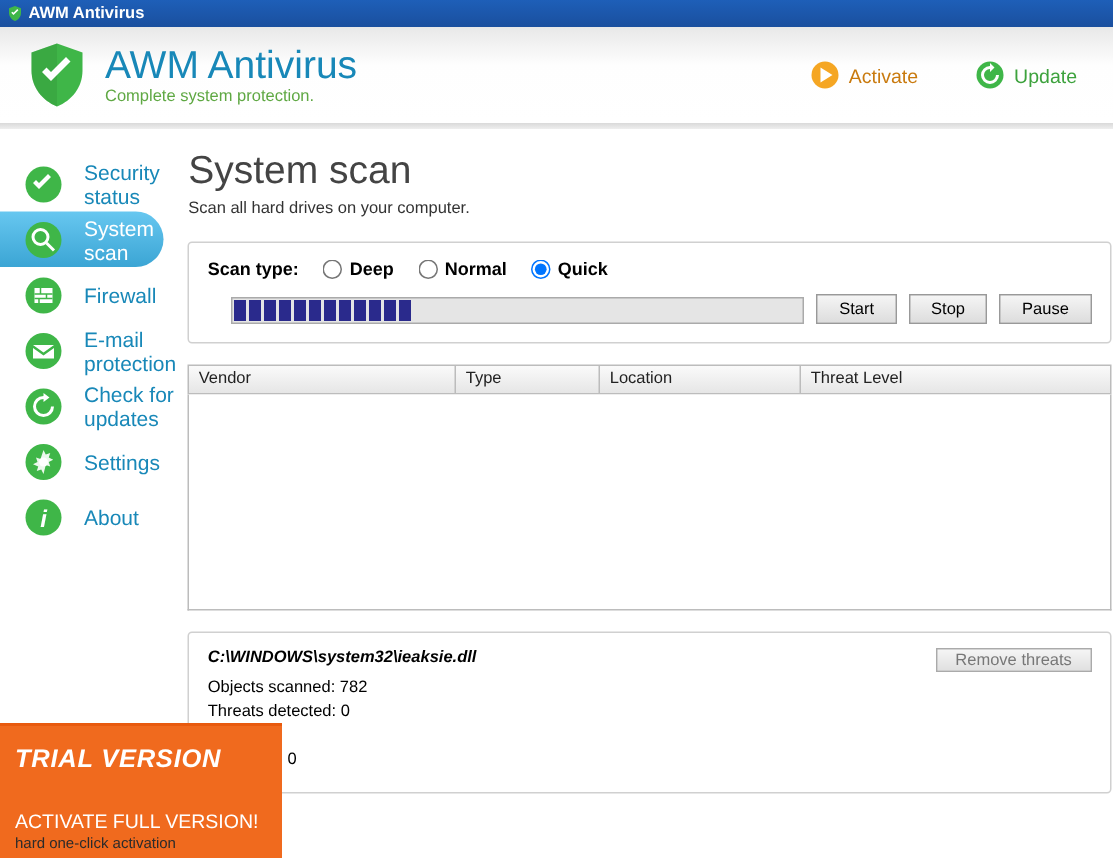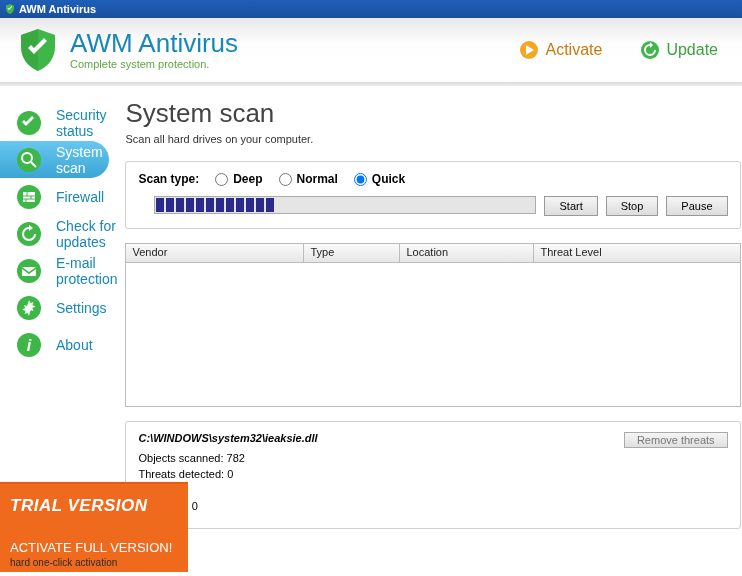--- a/index.html
+++ b/index.html
@@ -8,21 +8,21 @@
 .titlebar { height: 18px; background: linear-gradient(to bottom, #1e5fb8, #1a4f9e); color: #fff; font-size: 11px; display: flex; align-items: center; padding: 0 4px; font-weight: bold; }
 .titlebar svg { margin-right: 3px; }
 
 .header { height: 64px; background: linear-gradient(to bottom, #e8e8e8 0%, #fefefe 40%, #fff 100%); display: flex; align-items: center; padding: 0 14px; position: relative; }
 .logo-area { display: flex; align-items: center; }
 .logo-text { margin-left: 8px; }
 .brand { font-family: "Trebuchet MS", Verdana, sans-serif; font-size: 26px; color: #1888b8; font-weight: normal; line-height: 1; }
 .tagline { font-size: 11px; color: #5fa843; margin-top: 2px; }
 .header-actions { margin-left: auto; display: flex; gap: 38px; padding-right: 10px; }
 .hact { display: flex; align-items: center; cursor: pointer; }
-.hact span { font-size: 16px; margin-left: 6px; }
+.hact span { font-size: 13px; margin-left: 6px; }
 .hact.activate span { color: #c97a0e; }
 .hact.update span { color: #3da23d; }
 .divider { height: 4px; background: linear-gradient(to bottom,#d9d9d9,#eee); }
 
 .main { display: flex; height: calc(576px - 18px - 64px - 4px); }
 .sidebar { width: 208px; padding-top: 18px; position: relative; }
 .nav-item { display: flex; align-items: center; height: 37px; padding-left: 16px; cursor: pointer; font-size: 14px; color: #1888b8; font-family: Verdana, sans-serif; }
 .nav-item.active { background: linear-gradient(to bottom, #67c7f0, #3ba5d4); color: #fff; border-radius: 0 22px 22px 0; margin-right: 8px; }
 .nav-icon { width: 26px; height: 26px; margin-right: 14px; flex-shrink: 0; }
 .trial-box { position: absolute; bottom: 4px; left: 0; width: 188px; background: #f06a1e; color: #fff; padding: 12px 10px 4px; border-top: 2px solid #e85a0e; }
@@ -31,21 +31,21 @@
 .trial-note { font-size: 10px; color: #2b2b2b; margin-top: 2px; }
 
 .content { flex: 1; padding: 12px 6px 0 8px; }
 .page-title { font-family: "Trebuchet MS", Verdana, sans-serif; font-size: 26px; color: #444; font-weight: normal; }
 .page-desc { font-size: 11px; color: #333; margin-top: 4px; margin-bottom: 16px; }
 
 .panel { border: 1px solid #d0d0d0; border-radius: 3px; background: #fff; padding: 10px 12px 12px; margin-bottom: 14px; }
 .scan-type-row { display: flex; align-items: center; font-size: 12px; font-weight: bold; gap: 6px; margin-bottom: 10px; }
 .scan-type-row label { display: flex; align-items: center; font-weight: bold; margin-left: 10px; cursor: pointer; }
 .scan-type-row input { margin-right: 5px; }
-.scan-controls { display: flex; align-items: flex-start; gap: 8px; padding-left: 16px; }
+.scan-controls { display: flex; align-items: flex-end; gap: 8px; padding-left: 16px; }
 .progress { flex: 1; height: 18px; border: 1px solid #aaa; background: #e5e5e5; display: flex; padding: 1px; gap: 2px; }
 .seg { width: 8px; background: #2a2a8c; }
 .seg.off { background: transparent; }
 .btn { height: 20px; padding: 0 14px; font-size: 11px; background: linear-gradient(to bottom,#f5f5f5,#ddd); border: 1px solid #999; cursor: pointer; }
 
 .table-head { display: flex; border: 1px solid #bcbcbc; background: linear-gradient(to bottom,#fafafa,#e6e6e6); height: 20px; font-size: 11px; }
 .th { border-right: 1px solid #bcbcbc; padding: 2px 6px; color: #222; }
 .th.vendor { width: 178px; }
 .th.type { width: 96px; }
 .th.loc { width: 134px; }
@@ -121,31 +121,31 @@
       <svg class="nav-icon" viewBox="0 0 26 26">
           <circle cx="13" cy="13" r="12" fill="#3fb648"></circle>
           <rect x="7" y="8" width="12" height="10" fill="#fff"></rect>
           <path stroke="#3fb648" d="M7 12h12M7 15h12M11 8v4M15 12v3M10 15v3"></path>
         </svg>
       <span>Firewall</span>
     </div>
     <div class="nav-item">
       <svg class="nav-icon" viewBox="0 0 26 26">
           <circle cx="13" cy="13" r="12" fill="#3fb648"></circle>
-          <path fill="#fff" d="M13 6a7 7 0 107 7h-2a5 5 0 11-5-5v2l4-3-4-3v2z"></path>
-        </svg>
-      <span>Check for updates</span>
-    </div>
-    <div class="nav-item">
-      <svg class="nav-icon" viewBox="0 0 26 26">
-          <circle cx="13" cy="13" r="12" fill="#3fb648"></circle>
           <rect x="6" y="9" width="14" height="9" fill="#fff"></rect>
           <path fill="#3fb648" d="M6 9l7 5 7-5v2l-7 5-7-5z"></path>
         </svg>
       <span>E-mail protection</span>
+    </div>
+    <div class="nav-item">
+      <svg class="nav-icon" viewBox="0 0 26 26">
+          <circle cx="13" cy="13" r="12" fill="#3fb648"></circle>
+          <path fill="#fff" d="M13 6a7 7 0 107 7h-2a5 5 0 11-5-5v2l4-3-4-3v2z"></path>
+        </svg>
+      <span>Check for updates</span>
     </div>
     <div class="nav-item">
       <svg class="nav-icon" viewBox="0 0 26 26">
           <circle cx="13" cy="13" r="12" fill="#3fb648"></circle>
           <circle cx="13" cy="13" r="3" fill="#fff"></circle>
           <path fill="#fff" d="M13 5l1.5 3 3-1-1 3 3 1.5-3 1.5 1 3-3-1L13 21l-1.5-3-3 1 1-3L6 14.5 9 13l-1-3 3 1z" opacity="0.9"></path>
         </svg>
       <span>Settings</span>
     </div>
     <div class="nav-item">

